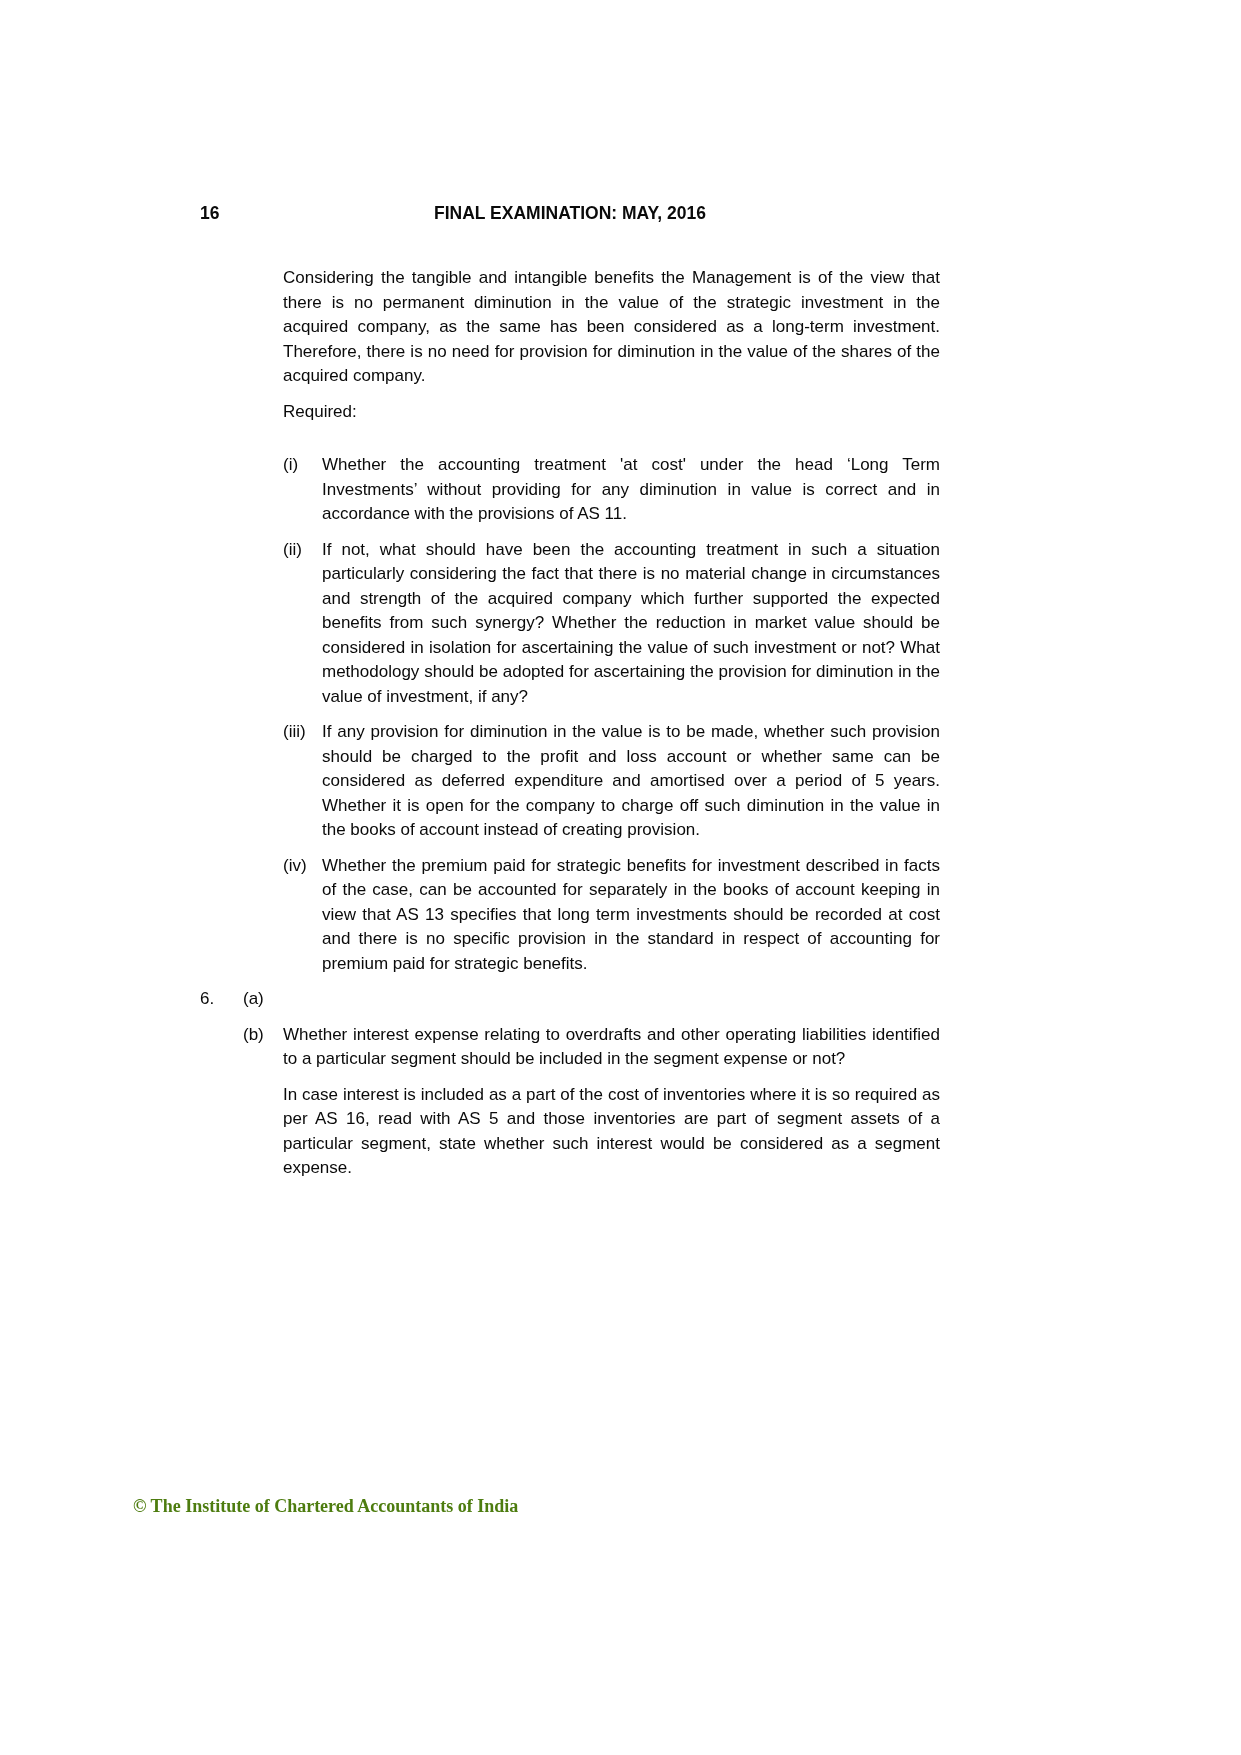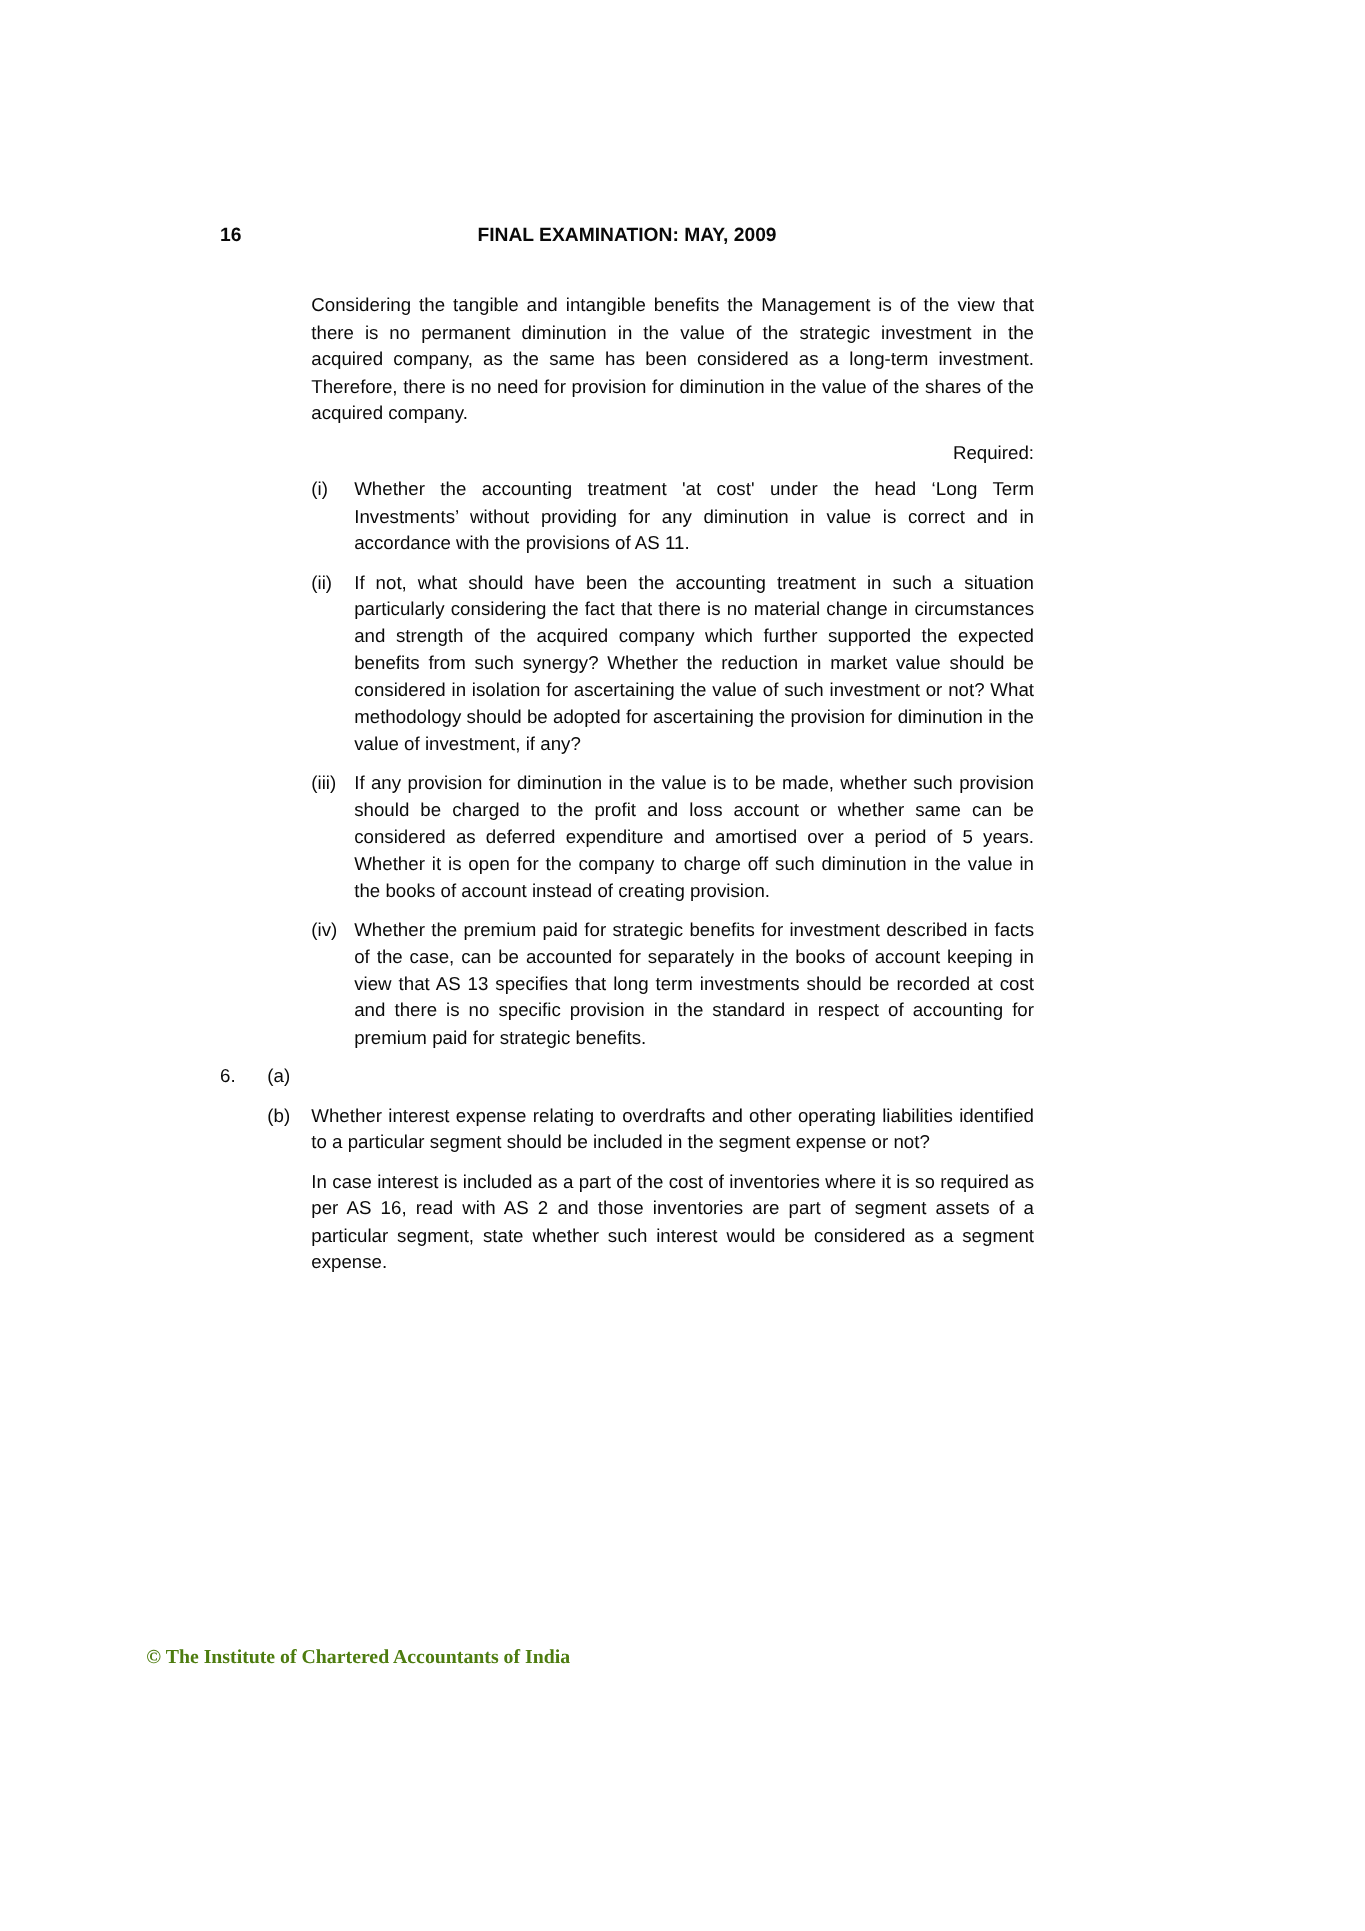--- a/index.html
+++ b/index.html
@@ -38,22 +38,22 @@
     margin-right: 301px;
     font-size: 17px;
     line-height: 24.5px;
   }
   .para {
     margin-left: 83px;
     text-align: justify;
     margin-bottom: 11px;
   }
   .required {
-    text-align: right;
-    margin-bottom: 9px;
+    text-align: left;
+    margin-bottom: 29px;
   }
   .list-item {
     margin-left: 83px;
     display: flex;
     margin-bottom: 11px;
   }
   .list-item .marker {
     flex: 0 0 39px;
   }
   .list-item .item-text {
@@ -98,21 +98,21 @@
     color: #4d7c0f;
   }
 </style>
 </head>
 <body>
 
 <div class="page">
 
   <header class="page-header">
     <span class="page-number">16</span>
-    <span class="page-title">FINAL EXAMINATION: MAY, 2009</span>
+    <span class="page-title">FINAL EXAMINATION: MAY, 2016</span>
   </header>
 
   <main class="content">
 
     <p class="para">Considering the tangible and intangible benefits the Management is of the view that there is no permanent diminution in the value of the strategic investment in the acquired company, as the same has been considered as a long-term investment. Therefore, there is no need for provision for diminution in the value of the shares of the acquired company.</p>
 
     <p class="para required">Required:</p>
 
     <div class="list-item">
       <span class="marker">(i)</span>
@@ -139,19 +139,19 @@
       <span class="q-num">6.</span>
       <span class="q-sub">(a)</span>
     </div>
 
 
     <div class="question sub-only">
       <span class="q-sub">(b)</span>
       <span class="q-text">Whether interest expense relating to overdrafts and other operating liabilities identified to a particular segment should be included in the segment expense or not?</span>
     </div>
 
-    <p class="follow-para">In case interest is included as a part of the cost of inventories where it is so required as per AS 16, read with AS 2 and those inventories are part of segment assets of a particular segment, state whether such interest would be considered as a segment expense.</p>
+    <p class="follow-para">In case interest is included as a part of the cost of inventories where it is so required as per AS 16, read with AS 5 and those inventories are part of segment assets of a particular segment, state whether such interest would be considered as a segment expense.</p>
 
   </main>
 
   <footer class="page-footer">© The Institute of Chartered Accountants of India</footer>
 
 </div>
 
 </body></html>

